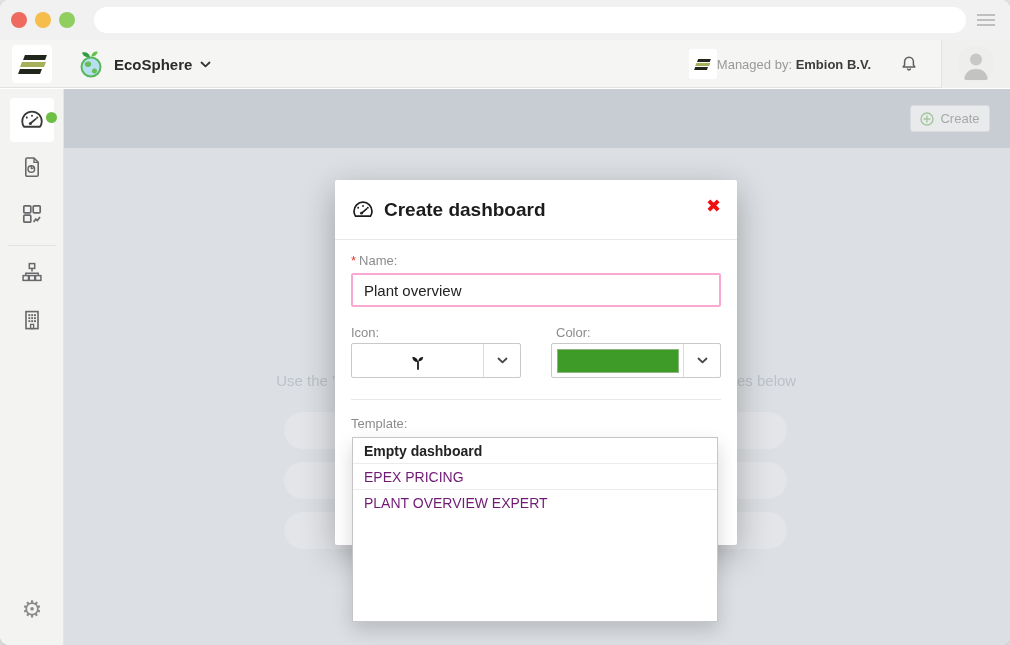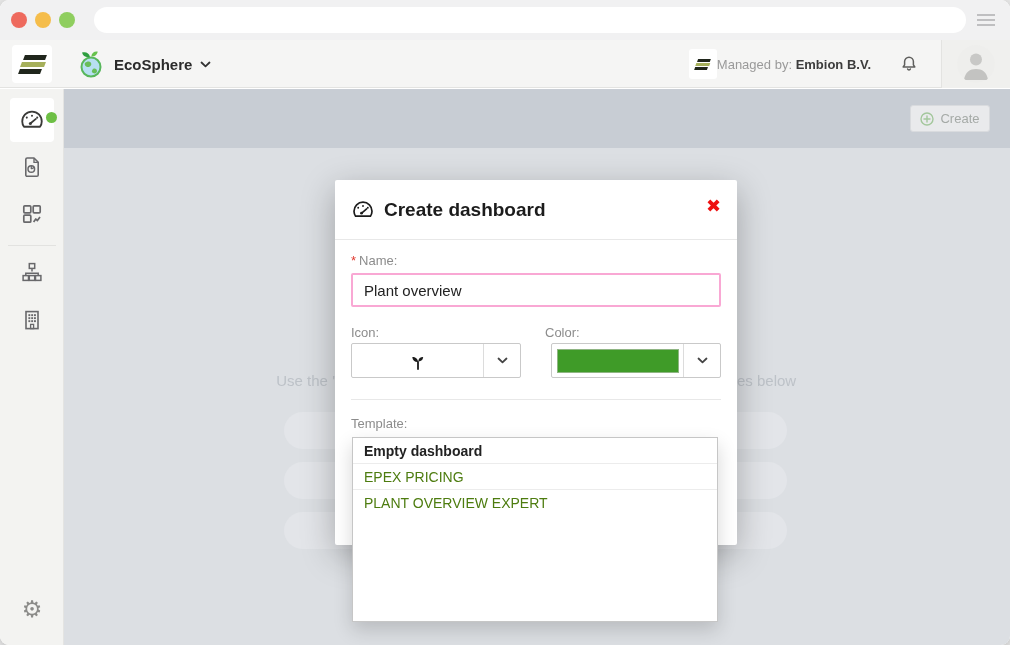--- a/index.html
+++ b/index.html
@@ -65,21 +65,21 @@
   .name-input{position:absolute;left:16px;top:93px;width:370px;height:34px;border:2px solid #f9a8d4;border-radius:2px;padding:0 11px;font-size:15px;color:#222;outline:none;}
   .select{position:absolute;top:163px;width:170px;height:35px;border:1px solid #c9c9c9;border-radius:2px;display:flex;cursor:pointer;background:#fff;}
   .sel-main{flex:1;display:flex;align-items:center;justify-content:center;}
   .sel-caret{width:37px;border-left:1px solid #dcdcdc;display:flex;align-items:center;justify-content:center;}
   .swatch{width:122px;height:24px;border:1px solid #8fb583;margin:auto;}
   .modal-hr{position:absolute;left:16px;top:219px;width:370px;height:1px;background:#e8e8e8;}
   .dropdown{position:absolute;left:17px;top:257px;width:366px;height:185px;background:#fff;border:1px solid #c6c6c6;box-shadow:0 8px 18px rgba(0,0,0,.16);z-index:10;}
   .search-row{height:33px;border-bottom:1px solid #cfcfcf;display:flex;align-items:center;padding:0 12px;gap:10px;}
   .search-input{border:none;outline:none;flex:1;font-size:15px;color:#333;}
   .search-input::placeholder{color:#a9a9a9;}
-  .opt{height:26px;display:flex;align-items:center;padding:0 11px;font-size:14px;color:#4d7c0f;border-bottom:1px solid #ececec;cursor:pointer;}
+  .opt{height:26px;display:flex;align-items:center;padding:0 11px;font-size:14px;color:#701a75;border-bottom:1px solid #ececec;cursor:pointer;}
   .opt.bold{font-weight:bold;color:#222;}
   .opt.hl{background:#f0f0f0;}
   svg{display:block;}
 </style>
 </head>
 <body>
 
 <div id="window">
 
   <div class="chrome">
@@ -238,21 +238,21 @@
         <span class="modal-title">Create dashboard</span>
         <span class="modal-close">✖</span>
       </div>
 
       <span class="fld-label" style="top:73px">
         <span class="req">*</span><span>Name:</span>
       </span>
       <input class="name-input" value="Plant overview" style="">
 
       <span class="fld-label" style="top:145px">Icon:</span>
-      <span class="fld-label" style="top:145px;left:210px">Color:</span>
+      <span class="fld-label" style="top:145px;left:221px">Color:</span>
 
       <div class="select" style="left:16px">
         <span class="sel-main">
           <svg width="20" height="20" viewBox="0 0 20 20">
             <path d="M10 18v-7" fill="none" stroke="#1a1a1a" stroke-width="1.8" stroke-linecap="round"></path>
             <path d="M10 11C9.8 7.4 7.2 5.9 4.3 6c.3 3.4 2.5 5.2 5.7 5z" fill="#1a1a1a"></path>
             <path d="M10.2 10.4c.2-3.1 2.4-4.5 5-4.4-.3 3-2.2 4.6-5 4.4z" fill="#1a1a1a"></path>
           </svg>
         </span>
         <span class="sel-caret">

